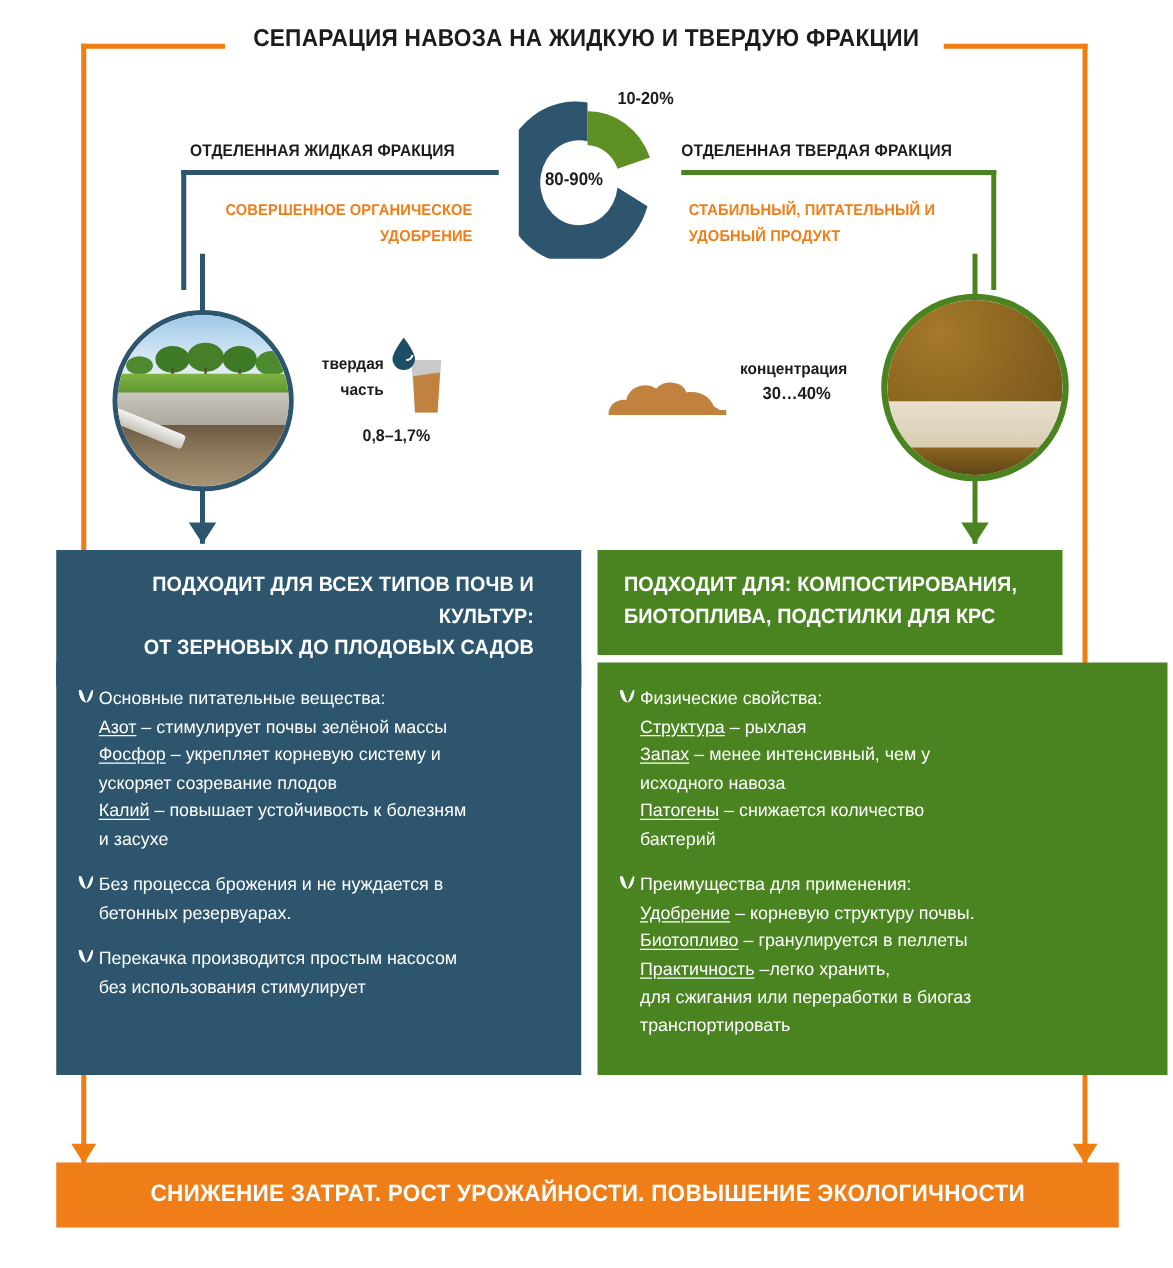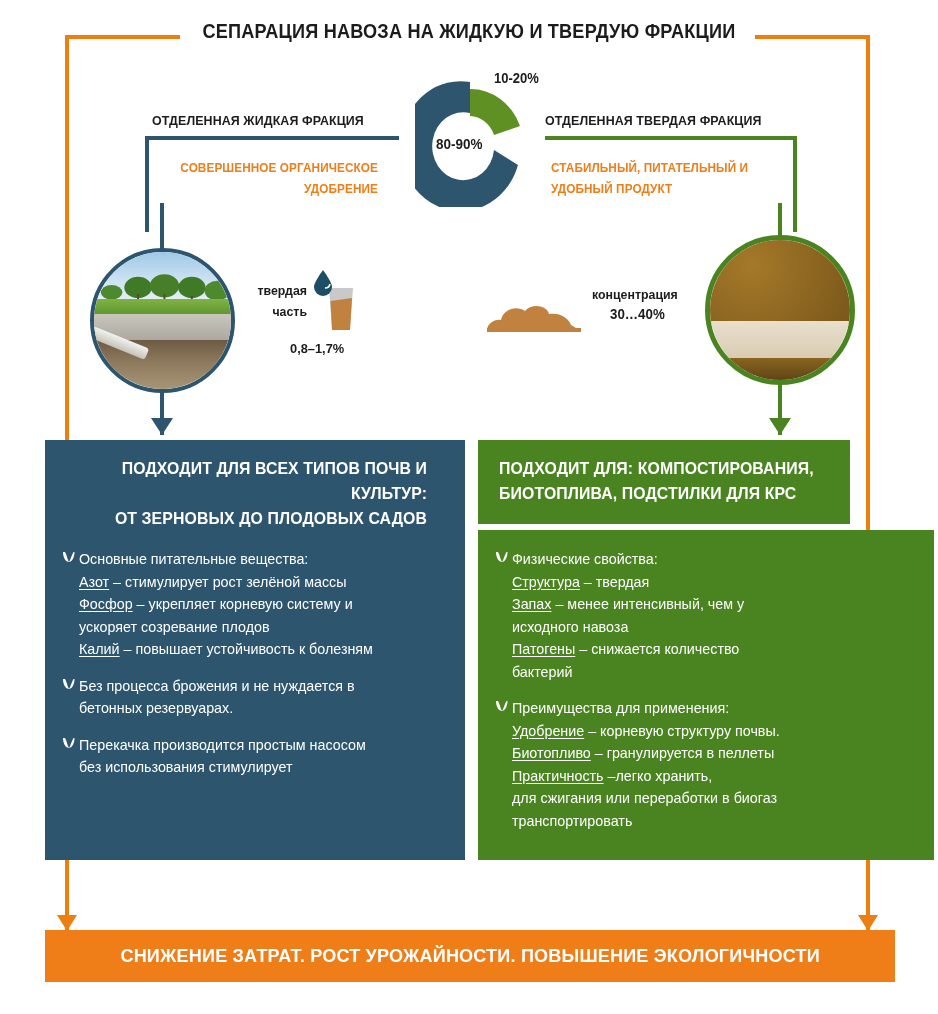--- a/index.html
+++ b/index.html
@@ -279,24 +279,25 @@
     <div class="panel-body">
 
       <div class="bullet-row">
         <span class="bullet-ico">
           <svg width="14" height="14" viewBox="0 0 14 14">
               <path d="M1 2 C1 8 4 12 7 12 C5 9 5 5 3 2 Z M12.5 2 C12.5 8 9.5 12 7 12 C9 9 9.5 5 11.5 2 Z" fill="#ffffff"></path>
             </svg>
         </span>
         <span class="bullet-txt">
           <span class="b-line">Основные питательные вещества:</span>
-          <span class="b-line"><span class="u">Азот</span><span> – стимулирует рост зелёной массы</span></span>
+          <span class="b-line"><span class="u">Азот</span><span> – стимулирует почвы зелёной массы</span></span>
           <span class="b-line"><span class="u">Фосфор</span><span> – укрепляет корневую систему и</span></span>
           <span class="b-line">ускоряет созревание плодов</span>
           <span class="b-line"><span class="u">Калий</span><span> – повышает устойчивость к болезням</span></span>
+          <span class="b-line">и засухе</span>
         </span>
       </div>
 
       <div class="bullet-row">
         <span class="bullet-ico">
           <svg width="14" height="14" viewBox="0 0 14 14">
               <path d="M1 2 C1 8 4 12 7 12 C5 9 5 5 3 2 Z M12.5 2 C12.5 8 9.5 12 7 12 C9 9 9.5 5 11.5 2 Z" fill="#ffffff"></path>
             </svg>
         </span>
         <span class="bullet-txt">
@@ -330,21 +331,21 @@
     <div class="panel-body">
 
       <div class="bullet-row">
         <span class="bullet-ico">
           <svg width="14" height="14" viewBox="0 0 14 14">
               <path d="M1 2 C1 8 4 12 7 12 C5 9 5 5 3 2 Z M12.5 2 C12.5 8 9.5 12 7 12 C9 9 9.5 5 11.5 2 Z" fill="#ffffff"></path>
             </svg>
         </span>
         <span class="bullet-txt">
           <span class="b-line">Физические свойства:</span>
-          <span class="b-line"><span class="u">Структура</span><span> – твердая</span></span>
+          <span class="b-line"><span class="u">Структура</span><span> – рыхлая</span></span>
           <span class="b-line"><span class="u">Запах</span><span> – менее интенсивный, чем у</span></span>
           <span class="b-line">исходного навоза</span>
           <span class="b-line"><span class="u">Патогены</span><span> – снижается количество</span></span>
           <span class="b-line">бактерий</span>
         </span>
       </div>
 
       <div class="bullet-row">
         <span class="bullet-ico">
           <svg width="14" height="14" viewBox="0 0 14 14">

